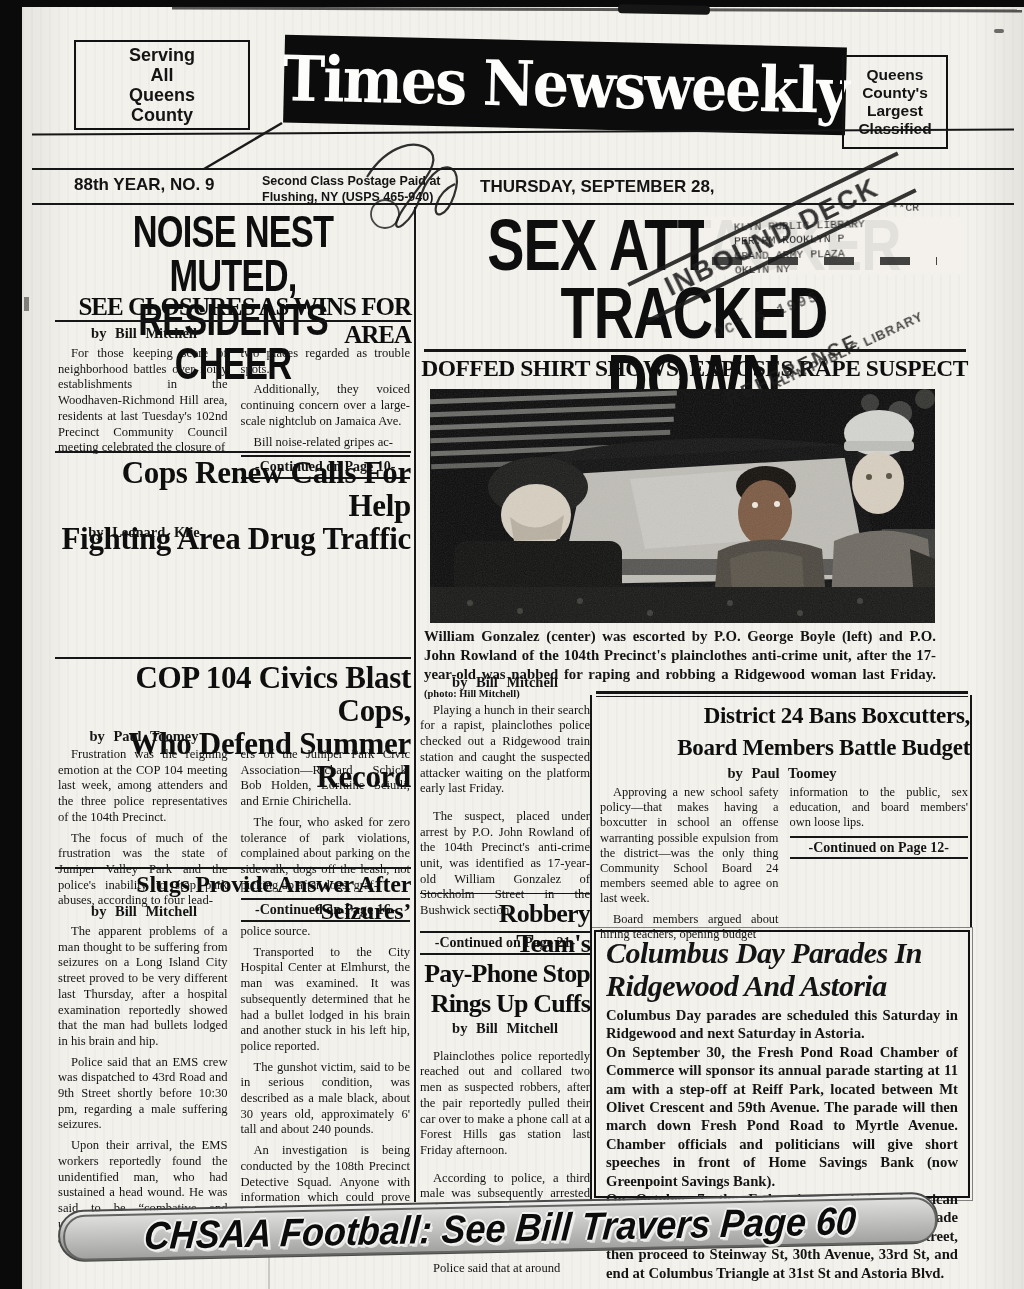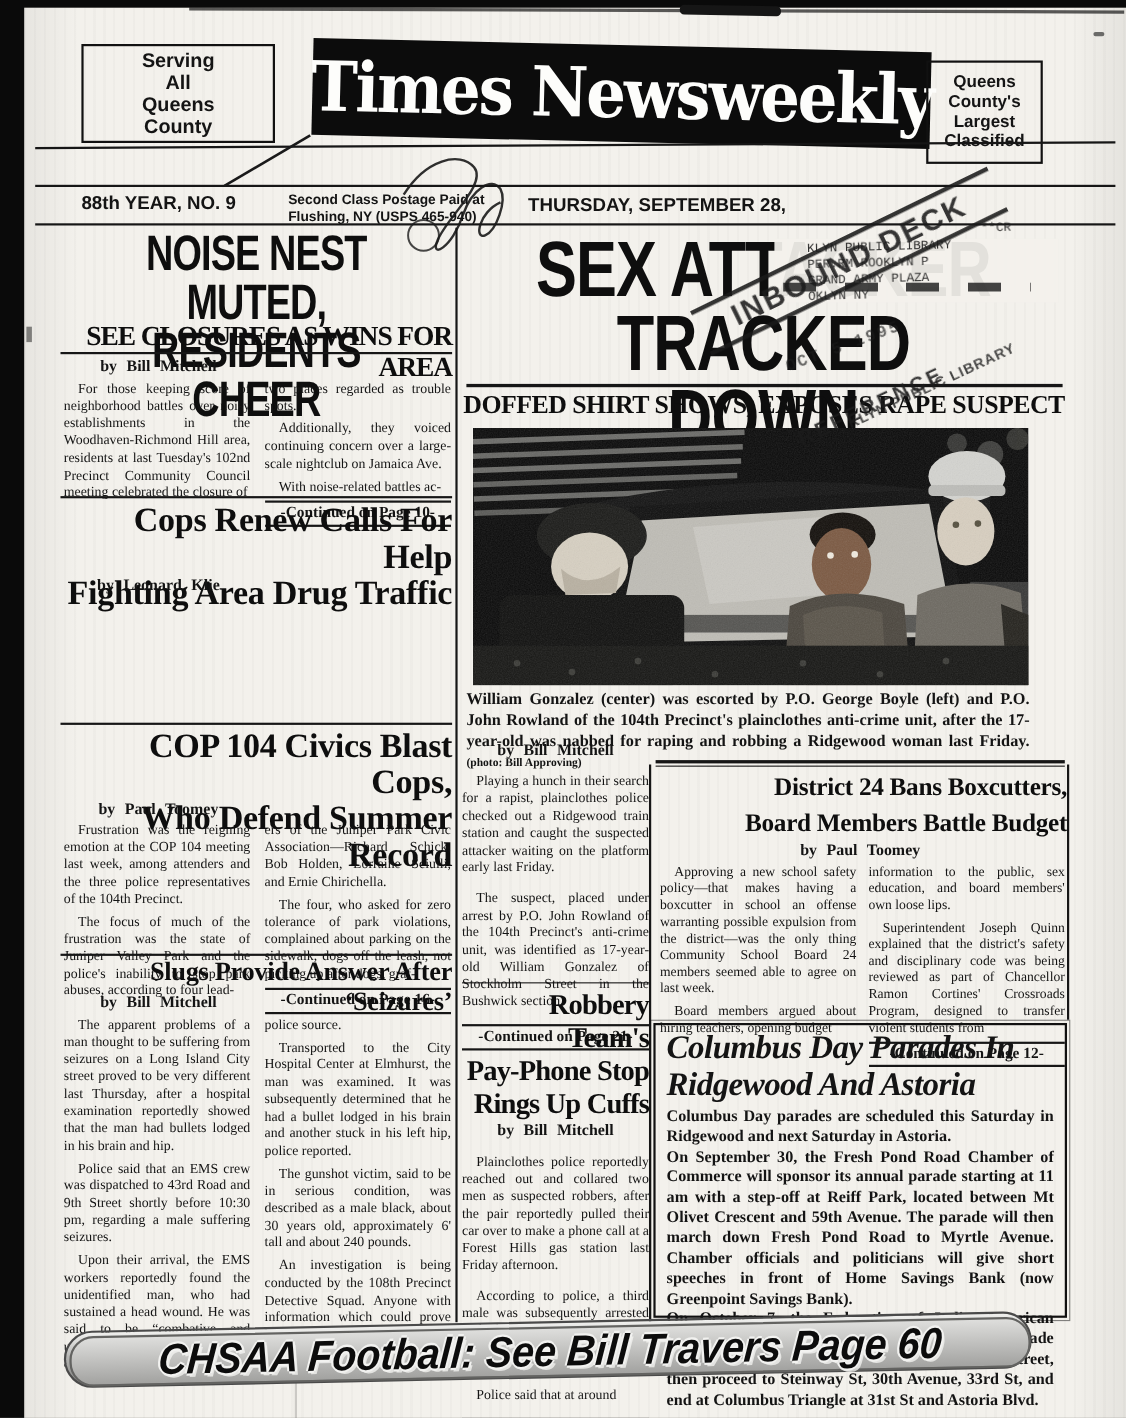--- a/index.html
+++ b/index.html
@@ -131,21 +131,21 @@
     <div class="h-serif" style="left:33px;top:286px;width:356px;font-size:25px;letter-spacing:-1px">SEE CLOSURES AS WINS FOR AREA</div>
     <div class="rule" style="left:33px;top:313px;width:356px"></div>
     <div class="byline" style="left:33px;top:318px;width:178px">by Bill Mitchell</div>
     <div class="cols" style="left:36px;top:339px;width:352px">
       <div class="c">
         <p>For those keeping score of neighborhood battles over noisy establishments in the Woodhaven-Richmond Hill area, residents at last Tuesday's 102nd Precinct Community Council meeting celebrated the closure of</p>
       </div>
       <div class="c">
         <p class="flush">two places regarded as trouble spots.</p>
         <p>Additionally, they voiced continuing concern over a large-scale nightclub on Jamaica Ave.</p>
-        <p>With noise-related battles ac-</p>
+        <p>Bill noise-related gripes ac-</p>
         <p class="cont">-Continued on Page 10-</p>
       </div>
     </div>
   </section>
 
   <div class="rule" style="left:33px;top:444px;width:356px"></div>
 
   <section>
     <div class="h-serif" style="left:33px;top:449px;width:356px;font-size:31px;line-height:33px">Cops Renew Calls For Help
 Fighting Area Drug Traffic</div>
@@ -262,21 +262,21 @@
           <circle cx="220" cy="224" r="3"></circle>
           <circle cx="300" cy="214" r="3"></circle>
           <circle cx="370" cy="224" r="3"></circle>
           <circle cx="430" cy="212" r="3"></circle>
         </g>
       <rect width="505" height="234" filter="url(#grain)" opacity=".5"></rect>
     </svg>
 
     <div class="caption" style="left:402px;top:620px;width:512px">
       <span>William Gonzalez (center) was escorted by P.O. George Boyle (left) and P.O. John Rowland of the 104th Precinct's plainclothes anti-crime unit, after the 17-year-old was nabbed for raping and robbing a Ridgewood woman last Friday.  </span>
-      <span class="credit">(photo: Bill Approving)</span>
+      <span class="credit">(photo: Hill Mitchell)</span>
     </div>
 
     <div class="flow" style="left:398px;top:668px;width:170px">
       <p class="byl">by Bill Mitchell</p>
       <p>Playing a hunch in their search for a rapist, plainclothes police checked out a Ridgewood train station and caught the suspected attacker waiting on the platform early last Friday.</p>
       <p>The suspect, placed under arrest by P.O. John Rowland of the 104th Precinct's anti-crime unit, was identified as 17-year-old William Gonzalez of Stockholm Street in the Bushwick section.</p>
       <p class="cont">-Continued on Page 21-</p>
     </div>
   </section>
 
@@ -302,21 +302,20 @@
     <div class="h-serif" style="left:572px;top:693px;width:376px;font-size:23px;line-height:32px">District 24 Bans Boxcutters,
 Board Members Battle Budget</div>
     <div class="byline" style="left:574px;top:758px;width:372px">by Paul Toomey</div>
     <div class="cols" style="left:578px;top:778px;width:368px;gap:11px;font-size:12.4px;line-height:15.2px">
       <div class="c">
         <p>Approving a new school safety policy—that makes having a boxcutter in school an offense warranting possible expulsion from the district—was the only thing Community School Board 24 members seemed able to agree on last week.</p>
         <p>Board members argued about hiring teachers, opening budget</p>
       </div>
       <div class="c">
         <p class="flush">information to the public, sex education, and board members' own loose lips.</p>
-        <p>Superintendent Joseph Quinn explained that the district's safety and disciplinary code was being reviewed as part of Chancellor Ramon Cortines' Crossroads Program, designed to transfer violent students from</p>
         <p class="cont">-Continued on Page 12-</p>
       </div>
     </div>
   </section>
 
   <section class="colbox">
     <h2 class="pre">Columbus Day Parades In
 Ridgewood And Astoria</h2>
     <p>Columbus Day parades are scheduled this Saturday in Ridgewood and next Saturday in Astoria.</p>
     <p>On September 30, the Fresh Pond Road Chamber of Commerce will sponsor its annual parade starting at 11 am with a step-off at Reiff Park, located between Mt Olivet Crescent and 59th Avenue. The parade will then march down Fresh Pond Road to Myrtle Avenue. Chamber officials and politicians will give short speeches in front of Home Savings Bank (now Greenpoint Savings Bank).</p>

